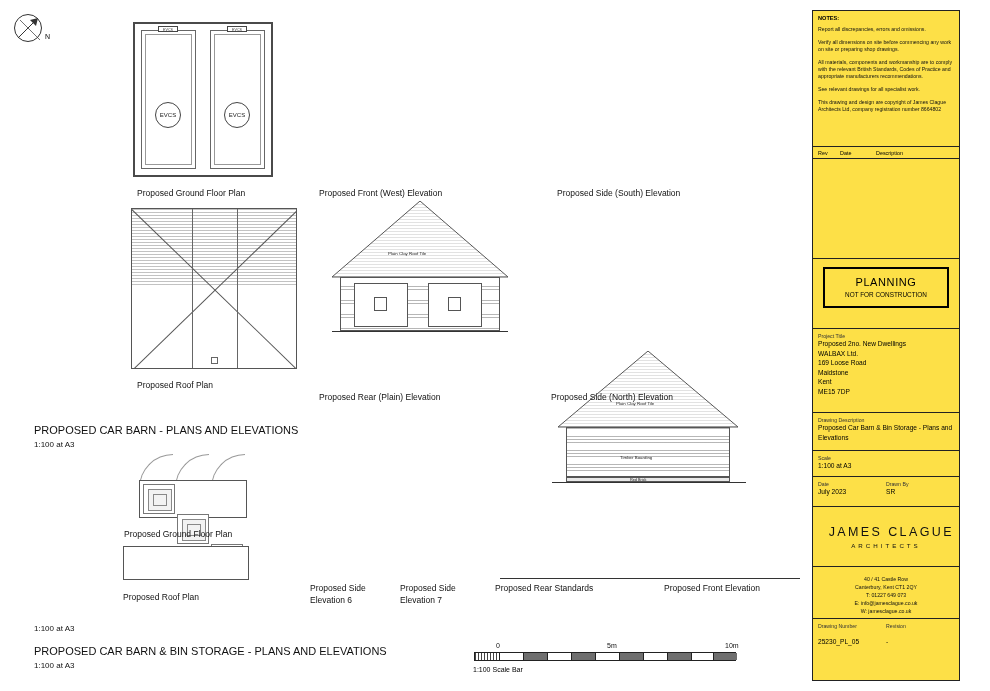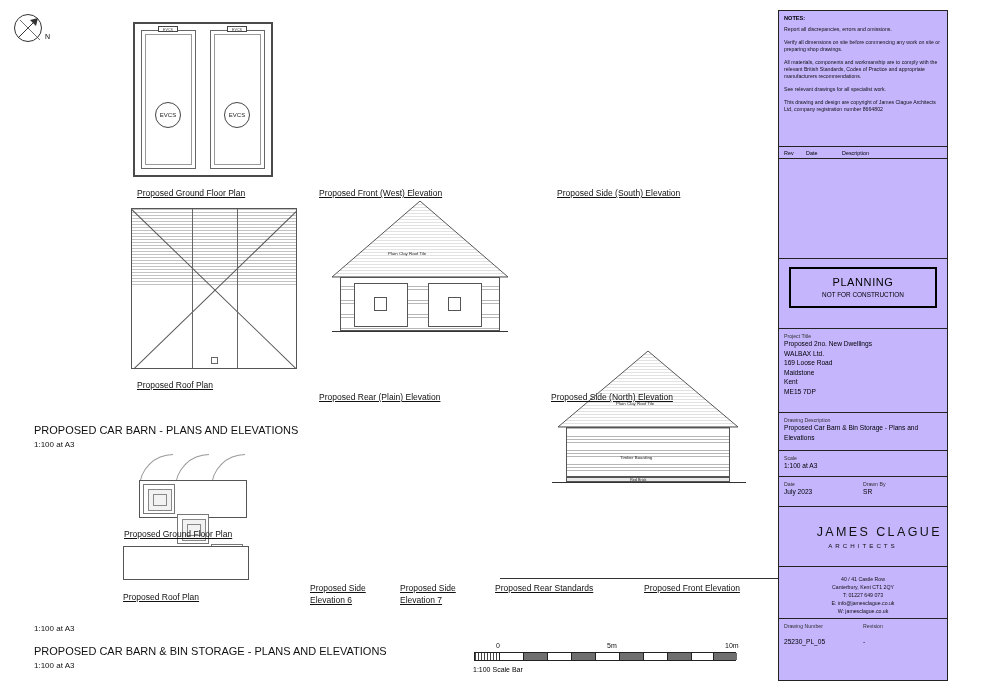--- a/index.html
+++ b/index.html
@@ -17,21 +17,20 @@
     height: 691px;
     background: #fff;
     overflow: hidden;
   }
   .abs { position: absolute; }
 
   
   .caption {
     font-size: 8.5px;
     color: #111;
-    text-decoration: underline;
     white-space: nowrap;
   }
   .section-title {
     font-size: 11px;
     color: #111;
     white-space: nowrap;
   }
   .section-scale {
     font-size: 8px;
     color: #111;
@@ -171,27 +170,27 @@
   .sb-dark { background: #6f6f6f; }
   .sb-tick {
     position: absolute;
     width: 1px; background: #222;
   }
   .sb-lbl { position: absolute; font-size: 7px; color: #111; }
 
   
   .tb {
     position: absolute;
-    left: 778px;
+    left: 812px;
     top: 10px;
-    width: 170px;
+    width: 148px;
     height: 671px;
     border: 1px solid #222;
     box-sizing: border-box;
-    background: #c4b5fd;
+    background: #fde047;
   }
   .tb-row {
     border-bottom: 1px solid #222;
     box-sizing: border-box;
     padding: 4px 5px;
   }
   .tb-notes-title { font-size: 5.6px; font-weight: bold; margin-bottom: 5px; }
   .tb-note { font-size: 5.2px; line-height: 7px; margin-bottom: 6px; color: #111; }
   .rev-head {
     display: flex;
@@ -346,21 +345,21 @@
   <div class="caption abs" style="left:123px;top:592px;">Proposed Roof Plan</div>
 
   <div class="caption abs" style="left:310px;top:583px;">Proposed Side</div>
   <div class="caption abs" style="left:310px;top:595px;">Elevation 6</div>
 
   <div class="caption abs" style="left:400px;top:583px;">Proposed Side</div>
   <div class="caption abs" style="left:400px;top:595px;">Elevation 7</div>
 
   <div class="caption abs" style="left:495px;top:583px;">Proposed Rear Standards</div>
 
-  <div class="caption abs" style="left:644px;top:583px;">Proposed Front Elevation</div>
+  <div class="caption abs" style="left:664px;top:583px;">Proposed Front Elevation</div>
 
   <div class="ground-line abs" style="left:500px;top:578px;width:300px;"></div>
 
   <div class="section-scale abs" style="left:34px;top:624px;">1:100 at A3</div>
 
   <div class="section-title abs" style="left:34px;top:645px;">PROPOSED CAR BARN &amp; BIN STORAGE - PLANS AND ELEVATIONS</div>
   <div class="section-scale abs" style="left:34px;top:661px;">1:100 at A3</div>
 
   <div class="abs" style="left:473px;top:650px;width:280px;height:30px;">
     <div class="sb-lbl" style="left:23px;top:-8px;">0</div>

